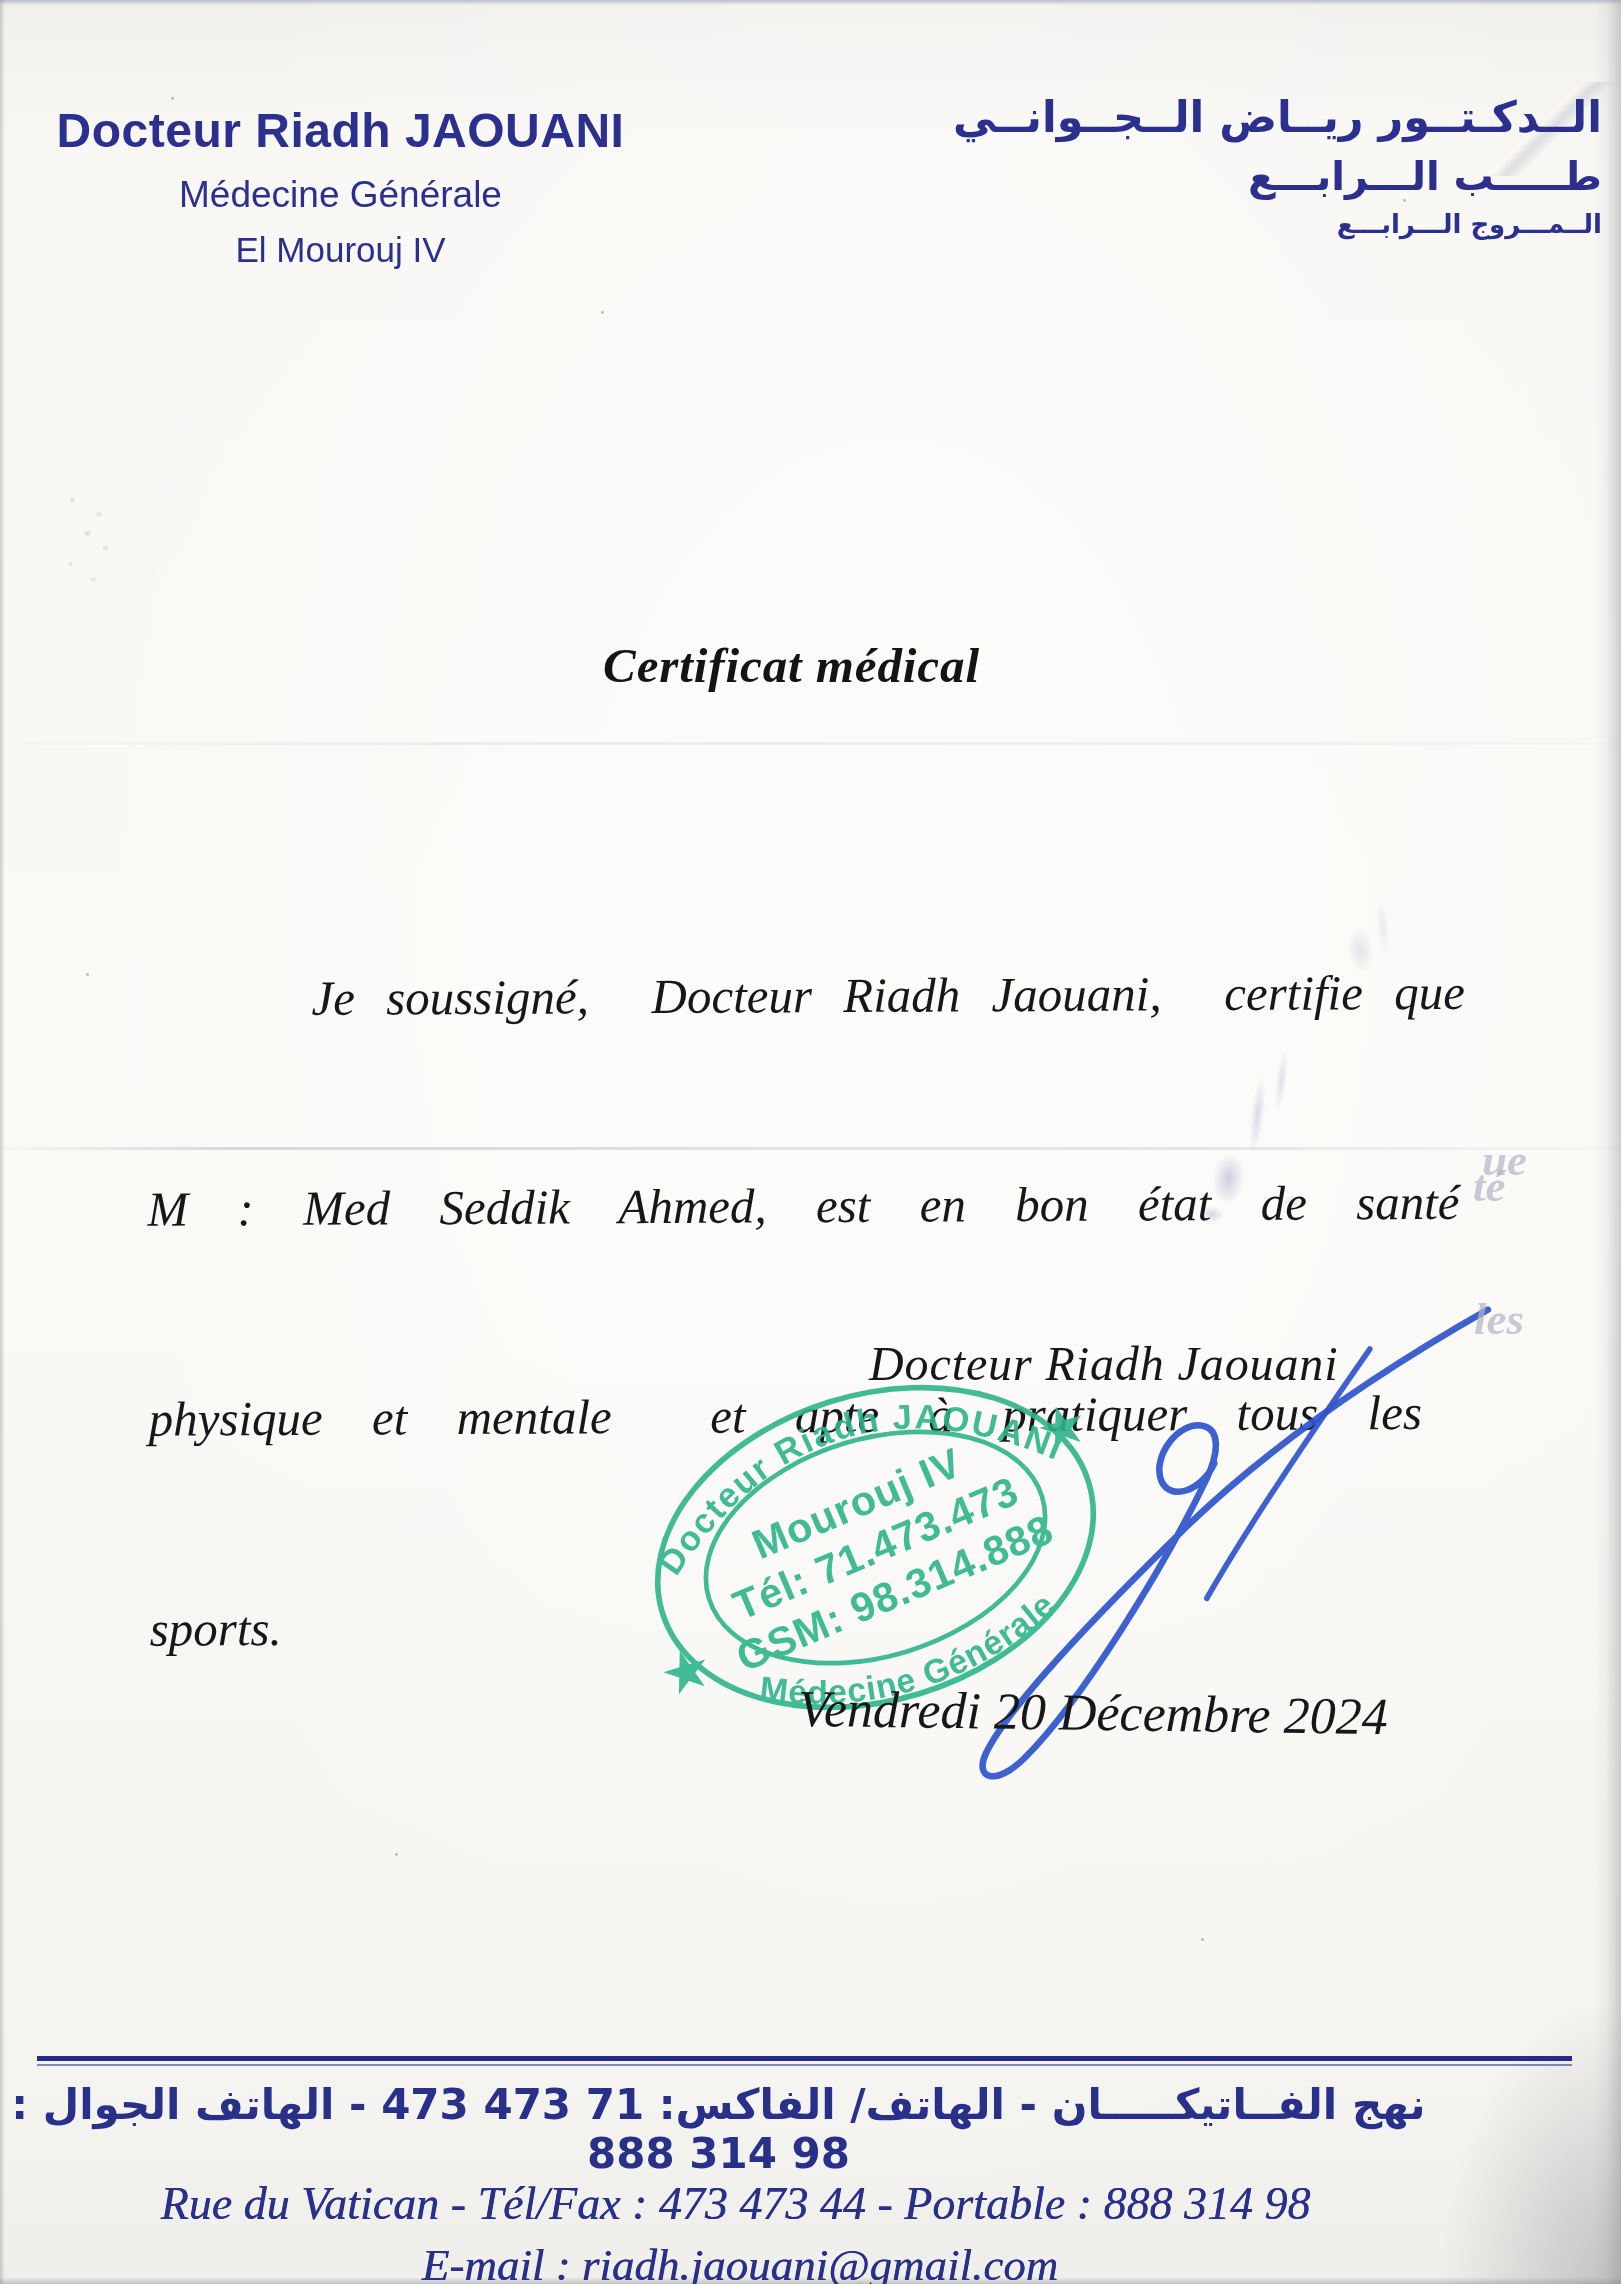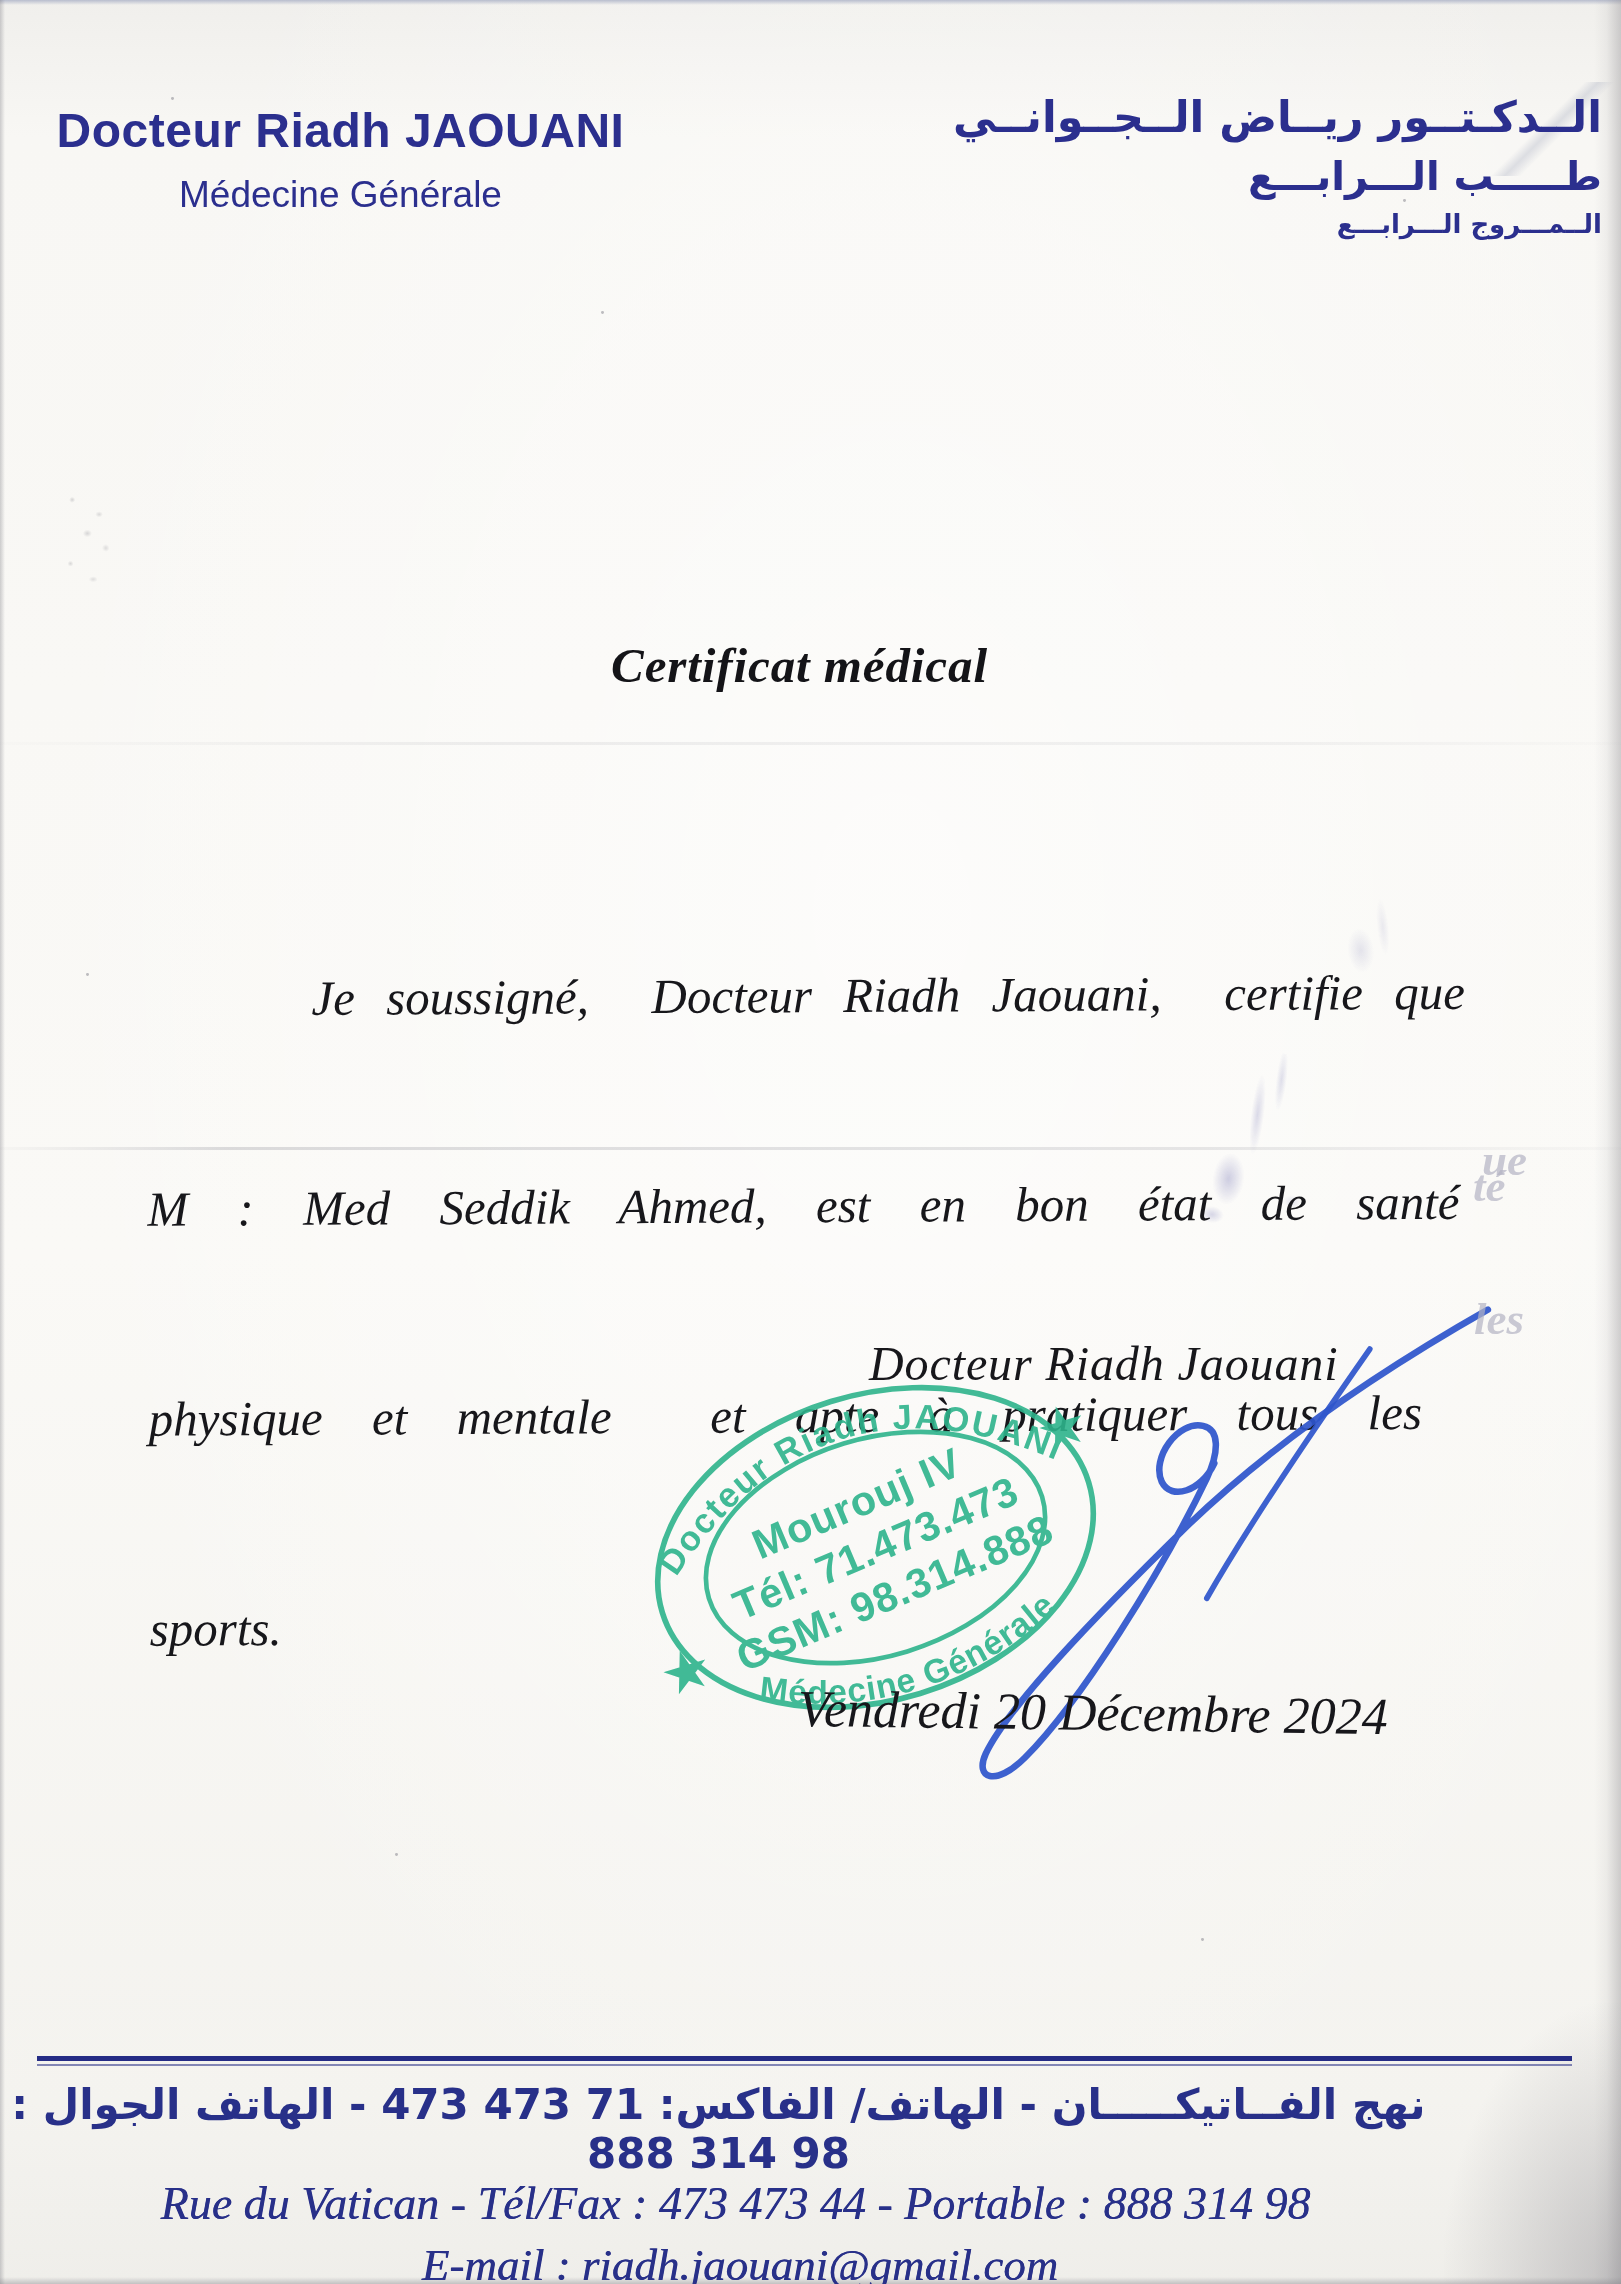--- a/index.html
+++ b/index.html
@@ -48,21 +48,21 @@
   .hdr-fr-1{font-size:48px;font-weight:bold;letter-spacing:0.5px;}
   .hdr-fr-2{font-size:37px;margin-top:16px;}
   .hdr-fr-3{font-size:35px;margin-top:14px;}
   .hdr-ar{position:absolute;left:918px;top:92px;width:684px;text-align:right;direction:rtl;
      color:#2b2f8e;font-family:"DejaVu Sans", sans-serif;font-weight:bold;}
   .hdr-ar-1{font-size:43px;}
   .hdr-ar-2{font-size:40px;margin-top:11.2px;}
   .hdr-ar-3{font-size:26px;margin-top:9.4px;}
   
   .title{position:absolute;left:0;top:637px;width:1583px;text-align:center;
-     font-size:49px;font-weight:bold;font-style:italic;letter-spacing:0.9px;color:#141418;padding-left:8px;}
+     font-size:49px;font-weight:bold;font-style:italic;letter-spacing:0.9px;color:#141418;}
   .body-par{position:absolute;left:148px;top:821px;width:1400px;
      font-style:italic;font-size:49px;line-height:70px;color:#17171b;
      transform:rotate(-0.3deg);white-space:pre;}
   .bl-0{text-indent:165px;word-spacing:19px;}
   .bl-1{word-spacing:37px;}
   .bl-2{word-spacing:37px;}
   .bl-3{word-spacing:normal;}
   
   .sign-name{position:absolute;left:869px;top:1336px;font-style:italic;font-size:48px;letter-spacing:0.9px;color:#17171b;}
   .date{position:absolute;left:798px;top:1683px;font-style:italic;font-size:52px;color:#17171b;transform:rotate(0.8deg);}
@@ -111,20 +111,21 @@
   <div class="speck" style="left:171px;top:97px;width:2.8px;height:2.8px;"></div>
   <div class="speck" style="left:1403px;top:199px;width:2.8px;height:2.8px;"></div>
   <div class="speck" style="left:601px;top:311px;width:2.8px;height:2.8px;"></div>
   <div class="speck" style="left:86px;top:973px;width:2.8px;height:2.8px;"></div>
   <div class="speck" style="left:395px;top:1853px;width:2.8px;height:2.8px;"></div>
   <div class="speck" style="left:1201px;top:1938px;width:2.8px;height:2.8px;"></div>
 
   <div class="hdr-fr">
     <div class="hdr-fr-1">Docteur Riadh JAOUANI</div>
     <div class="hdr-fr-2">Médecine Générale</div>
+    <div class="hdr-fr-3">El Mourouj IV</div>
   </div>
   <div class="hdr-ar">
     <div class="hdr-ar-1">الــدكـتــور ريــاض الــجــوانــي</div>
     <div class="hdr-ar-2">طـــــب الـــرابـــع</div>
     <div class="hdr-ar-3">الــمـــروج الـــرابـــع</div>
   </div>
 
   <div class="title">Certificat médical</div>
 
   <div class="body-par">

